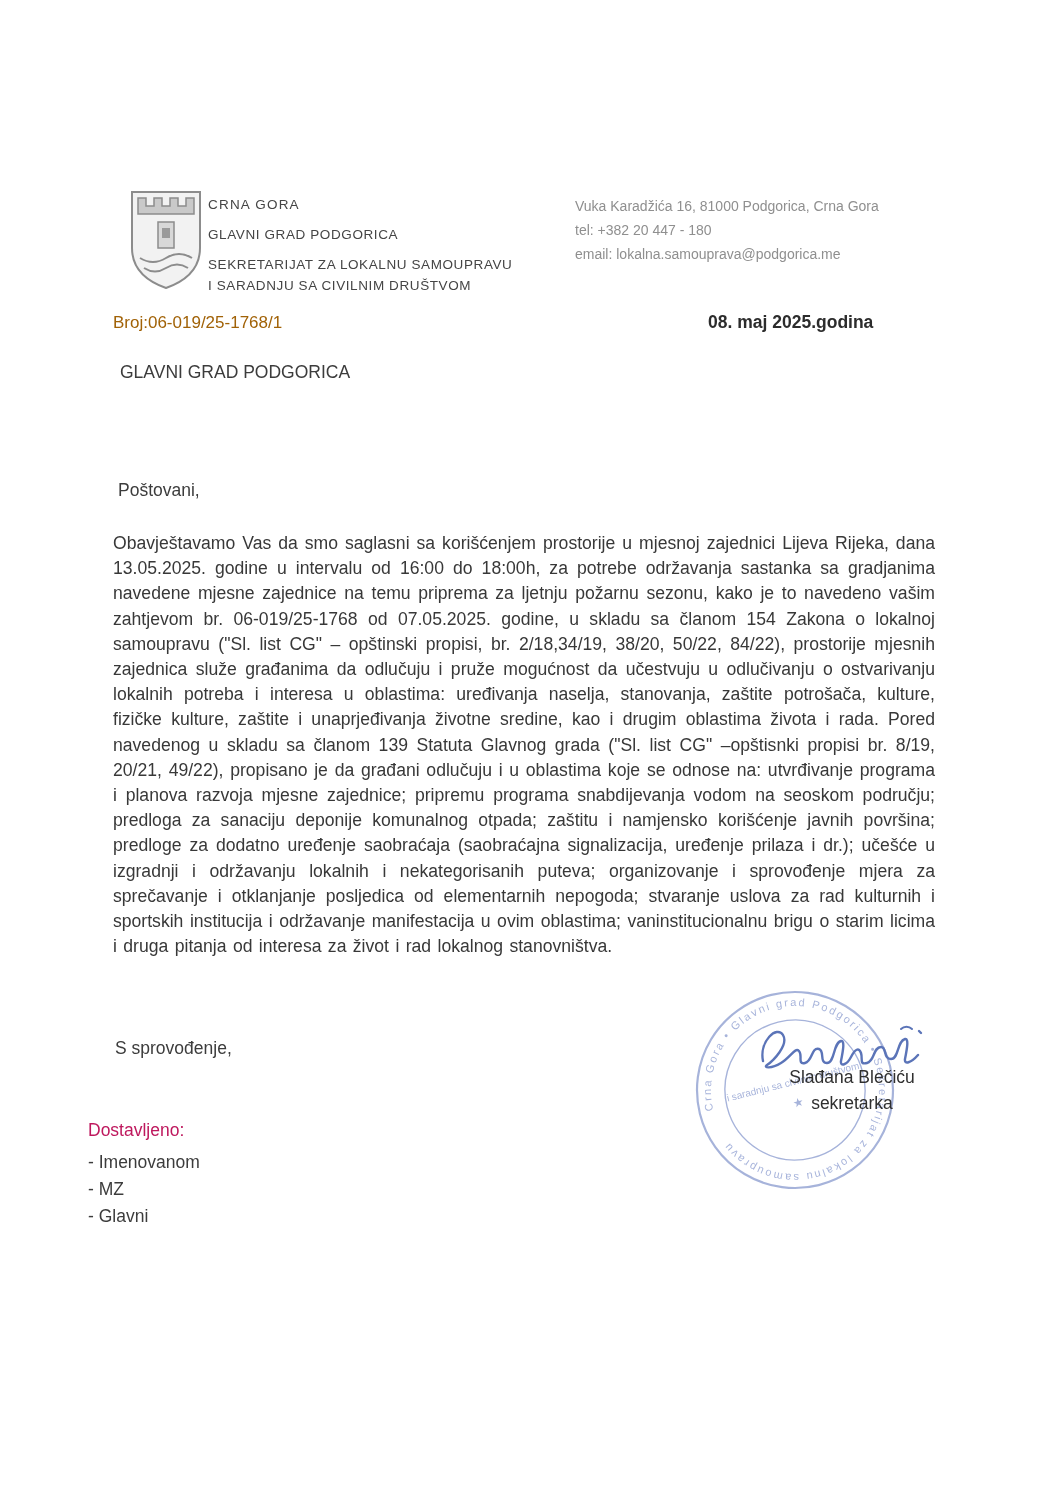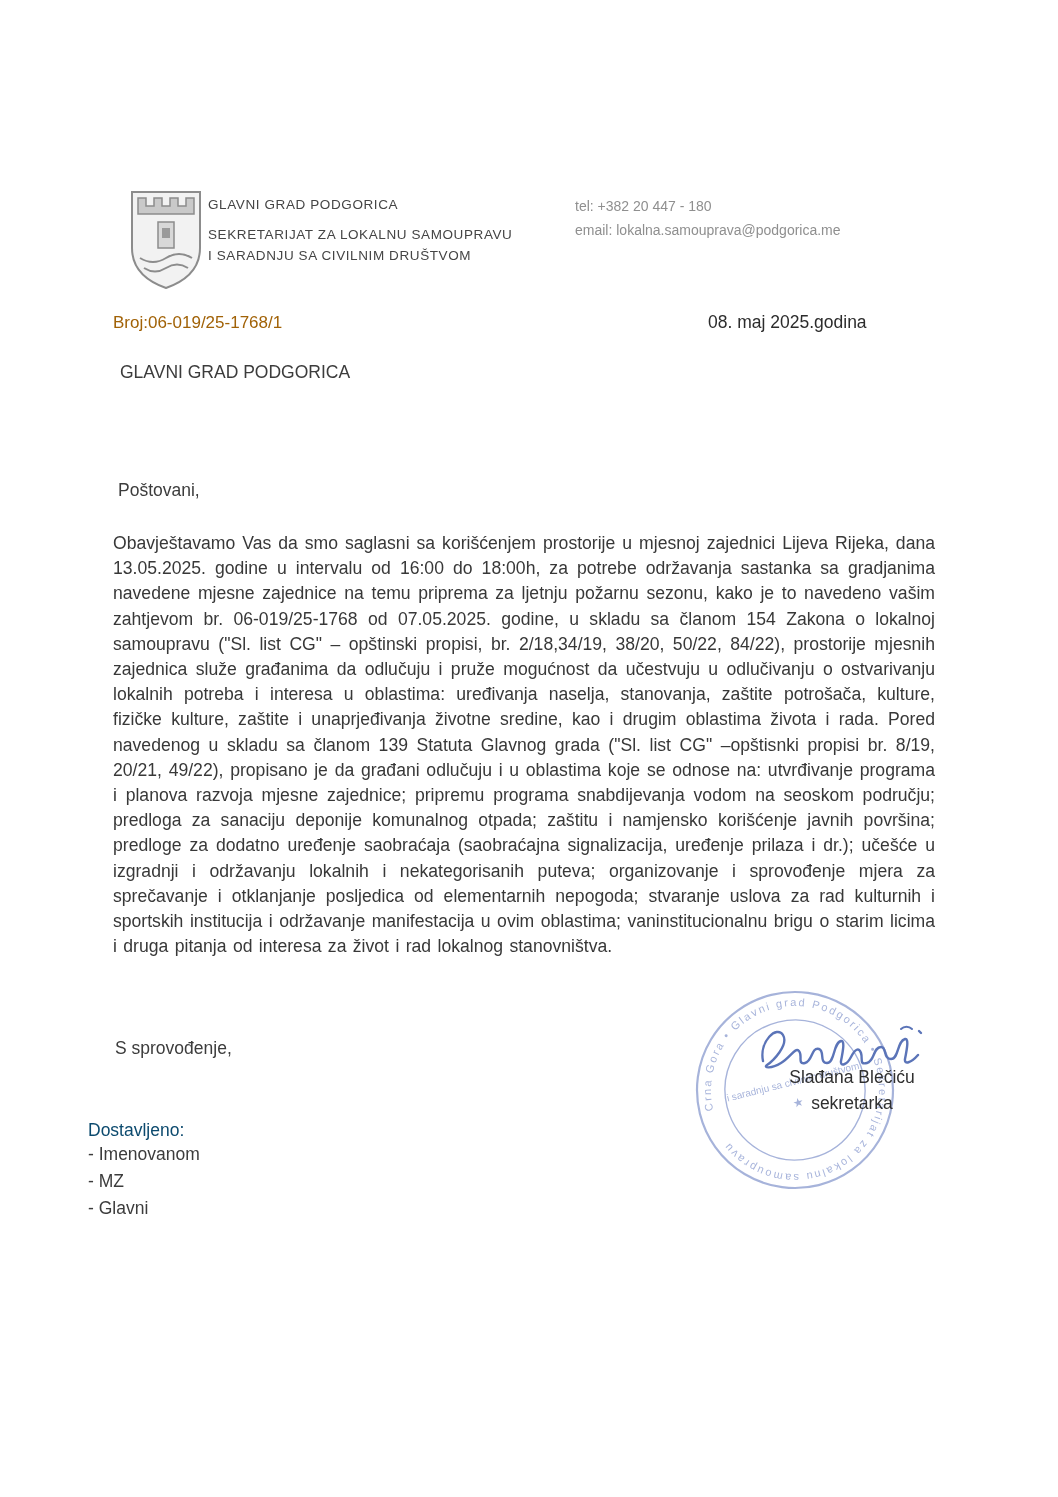--- a/index.html
+++ b/index.html
@@ -19,21 +19,21 @@
   .org-block { position: absolute; left: 208px; top: 194px; line-height: 21px; }
   .org-line { font-size: 13.5px; color: #454545; letter-spacing: 0.6px; font-weight: 500; }
   .org-line.first { letter-spacing: 1.2px; margin-bottom: 9px; }
   .org-line.second { margin-bottom: 9px; }
 
   .contact-block { position: absolute; left: 575px; top: 194px; width: 370px; line-height: 24px; }
   .contact-line { font-size: 14px; color: #8f8f8f; }
 
   
   .ref-number { position: absolute; left: 113px; top: 313px; font-size: 17px; color: #a16207; }
-  .ref-date { position: absolute; left: 708px; top: 312px; font-size: 17.5px; color: #2c2c2c; font-weight: 400; }
+  .ref-date { position: absolute; left: 708px; top: 312px; font-size: 17.5px; color: #2c2c2c; font-weight: 700; }
 
   
   .addressee { position: absolute; left: 120px; top: 360px; line-height: 25px; }
   .addressee-line { font-size: 17.5px; color: #3c3c3c; }
 
   
   .salutation { position: absolute; left: 118px; top: 480px; font-size: 17.5px; color: #3c3c3c; }
 
   
   .body-text {
@@ -61,44 +61,46 @@
     position: absolute; left: 92px; top: 92px; width: 200px;
     text-align: center; font-size: 17.5px; color: #2f2f2f; z-index: 4;
   }
   .signature-title {
     position: absolute; left: 92px; top: 118px; width: 200px;
     text-align: center; font-size: 17.5px; color: #2f2f2f; z-index: 4;
   }
 
   
   .distribution { position: absolute; left: 88px; top: 1120px; }
-  .distribution-label { font-size: 17.5px; color: #0c4a6e; }
+  .distribution-label { font-size: 17.5px; color: #be185d; margin-bottom: 8px; }
   .distribution-item { font-size: 17.5px; color: #3c3c3c; line-height: 27px; }
 </style>
 </head>
 <body>
 
 <div class="page">
 
   <svg class="letterhead-logo" viewBox="0 0 76 104">
     <path d="M4,4 h68 v56 q0,28 -34,40 q-34,-12 -34,-40 Z" fill="#f2f2f2" stroke="#8c8c8c" stroke-width="2"></path>
     <path d="M10,10 h8 v8 h8 v-8 h8 v8 h8 v-8 h8 v8 h8 v-8 h8 v16 h-56 Z" fill="#c9c9c9" stroke="#8c8c8c" stroke-width="1.5"></path>
     <rect x="30" y="34" width="16" height="26" fill="#d8d8d8" stroke="#8c8c8c" stroke-width="1.5"></rect>
     <rect x="34" y="40" width="8" height="10" fill="#9a9a9a"></rect>
     <path d="M12,70 q13,8 26,0 q13,-8 26,0" fill="none" stroke="#8c8c8c" stroke-width="2"></path>
     <path d="M16,80 q11,7 22,0 q11,-7 22,0" fill="none" stroke="#8c8c8c" stroke-width="2"></path>
   </svg>
 
   <div class="org-block">
+    <div class="org-line first">CRNA GORA</div>
     <div class="org-line second">GLAVNI GRAD PODGORICA</div>
     <div class="org-line">SEKRETARIJAT ZA LOKALNU SAMOUPRAVU</div>
     <div class="org-line">I SARADNJU SA CIVILNIM DRUŠTVOM</div>
   </div>
 
   <div class="contact-block">
+    <div class="contact-line">Vuka Karadžića 16, 81000 Podgorica, Crna Gora</div>
     <div class="contact-line">tel: +382 20 447 - 180</div>
     <div class="contact-line">email: lokalna.samouprava@podgorica.me</div>
   </div>
 
   <div class="ref-number">Broj:06-019/25-1768/1</div>
   <div class="ref-date">08. maj 2025.godina</div>
 
   <div class="addressee">
     <div class="addressee-line">GLAVNI GRAD PODGORICA</div>
   </div>

